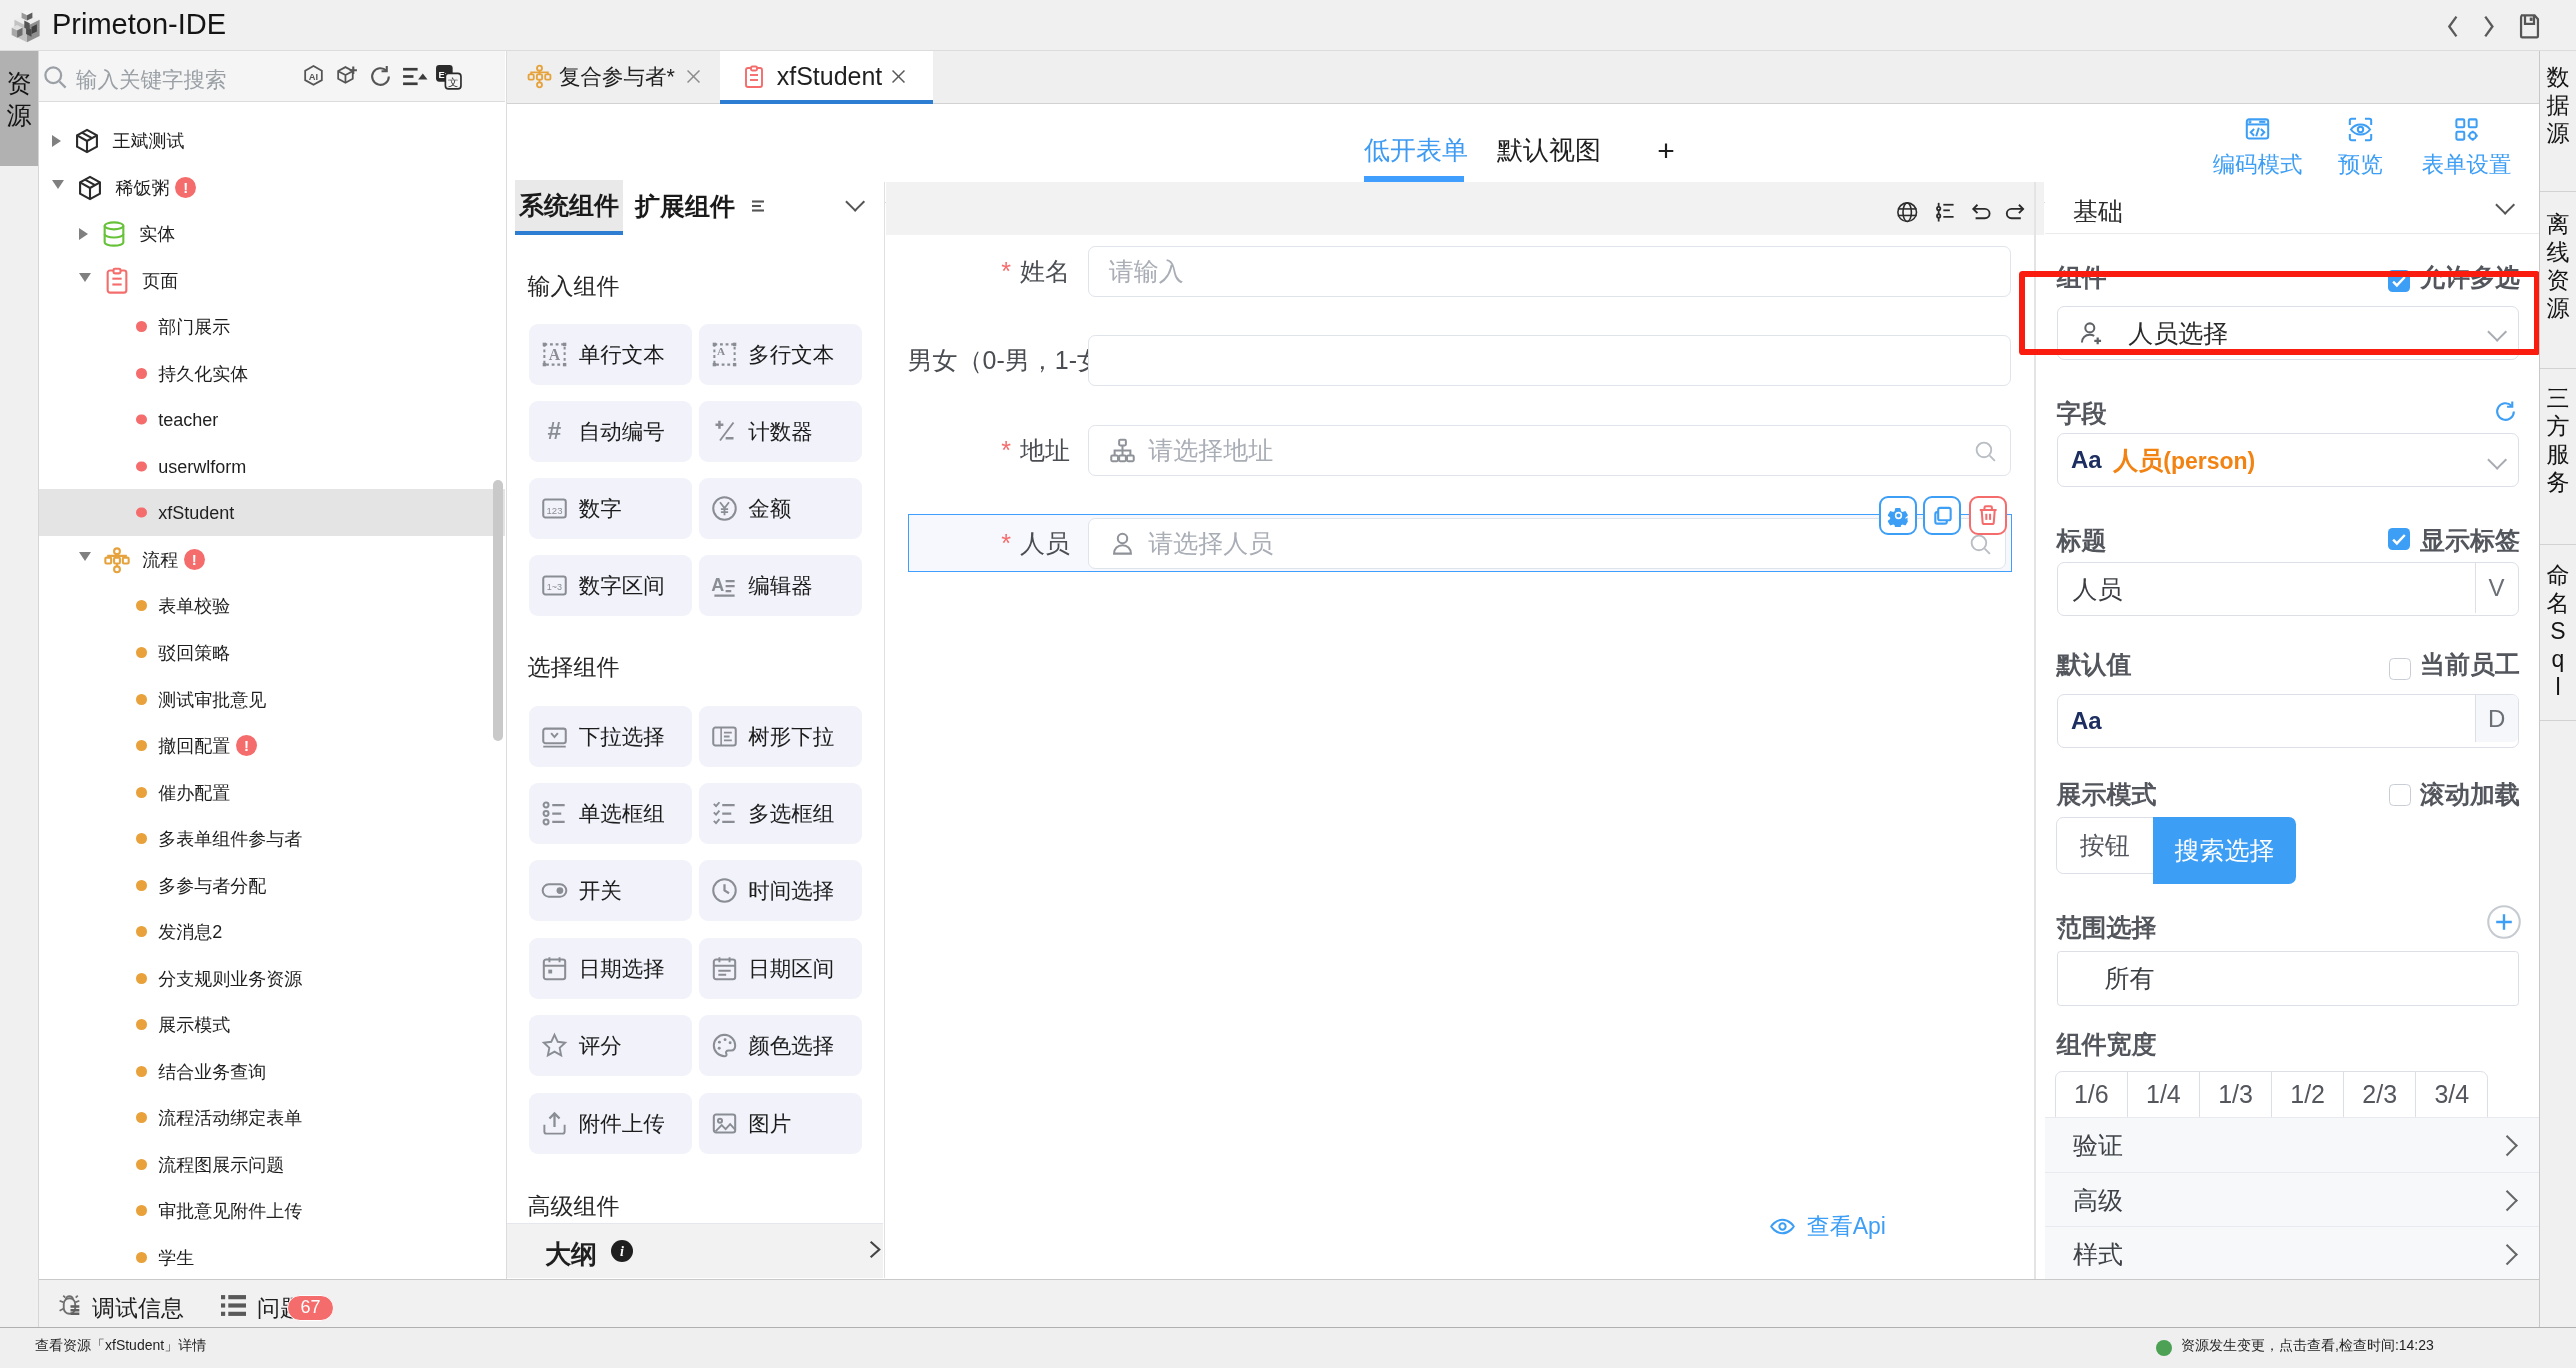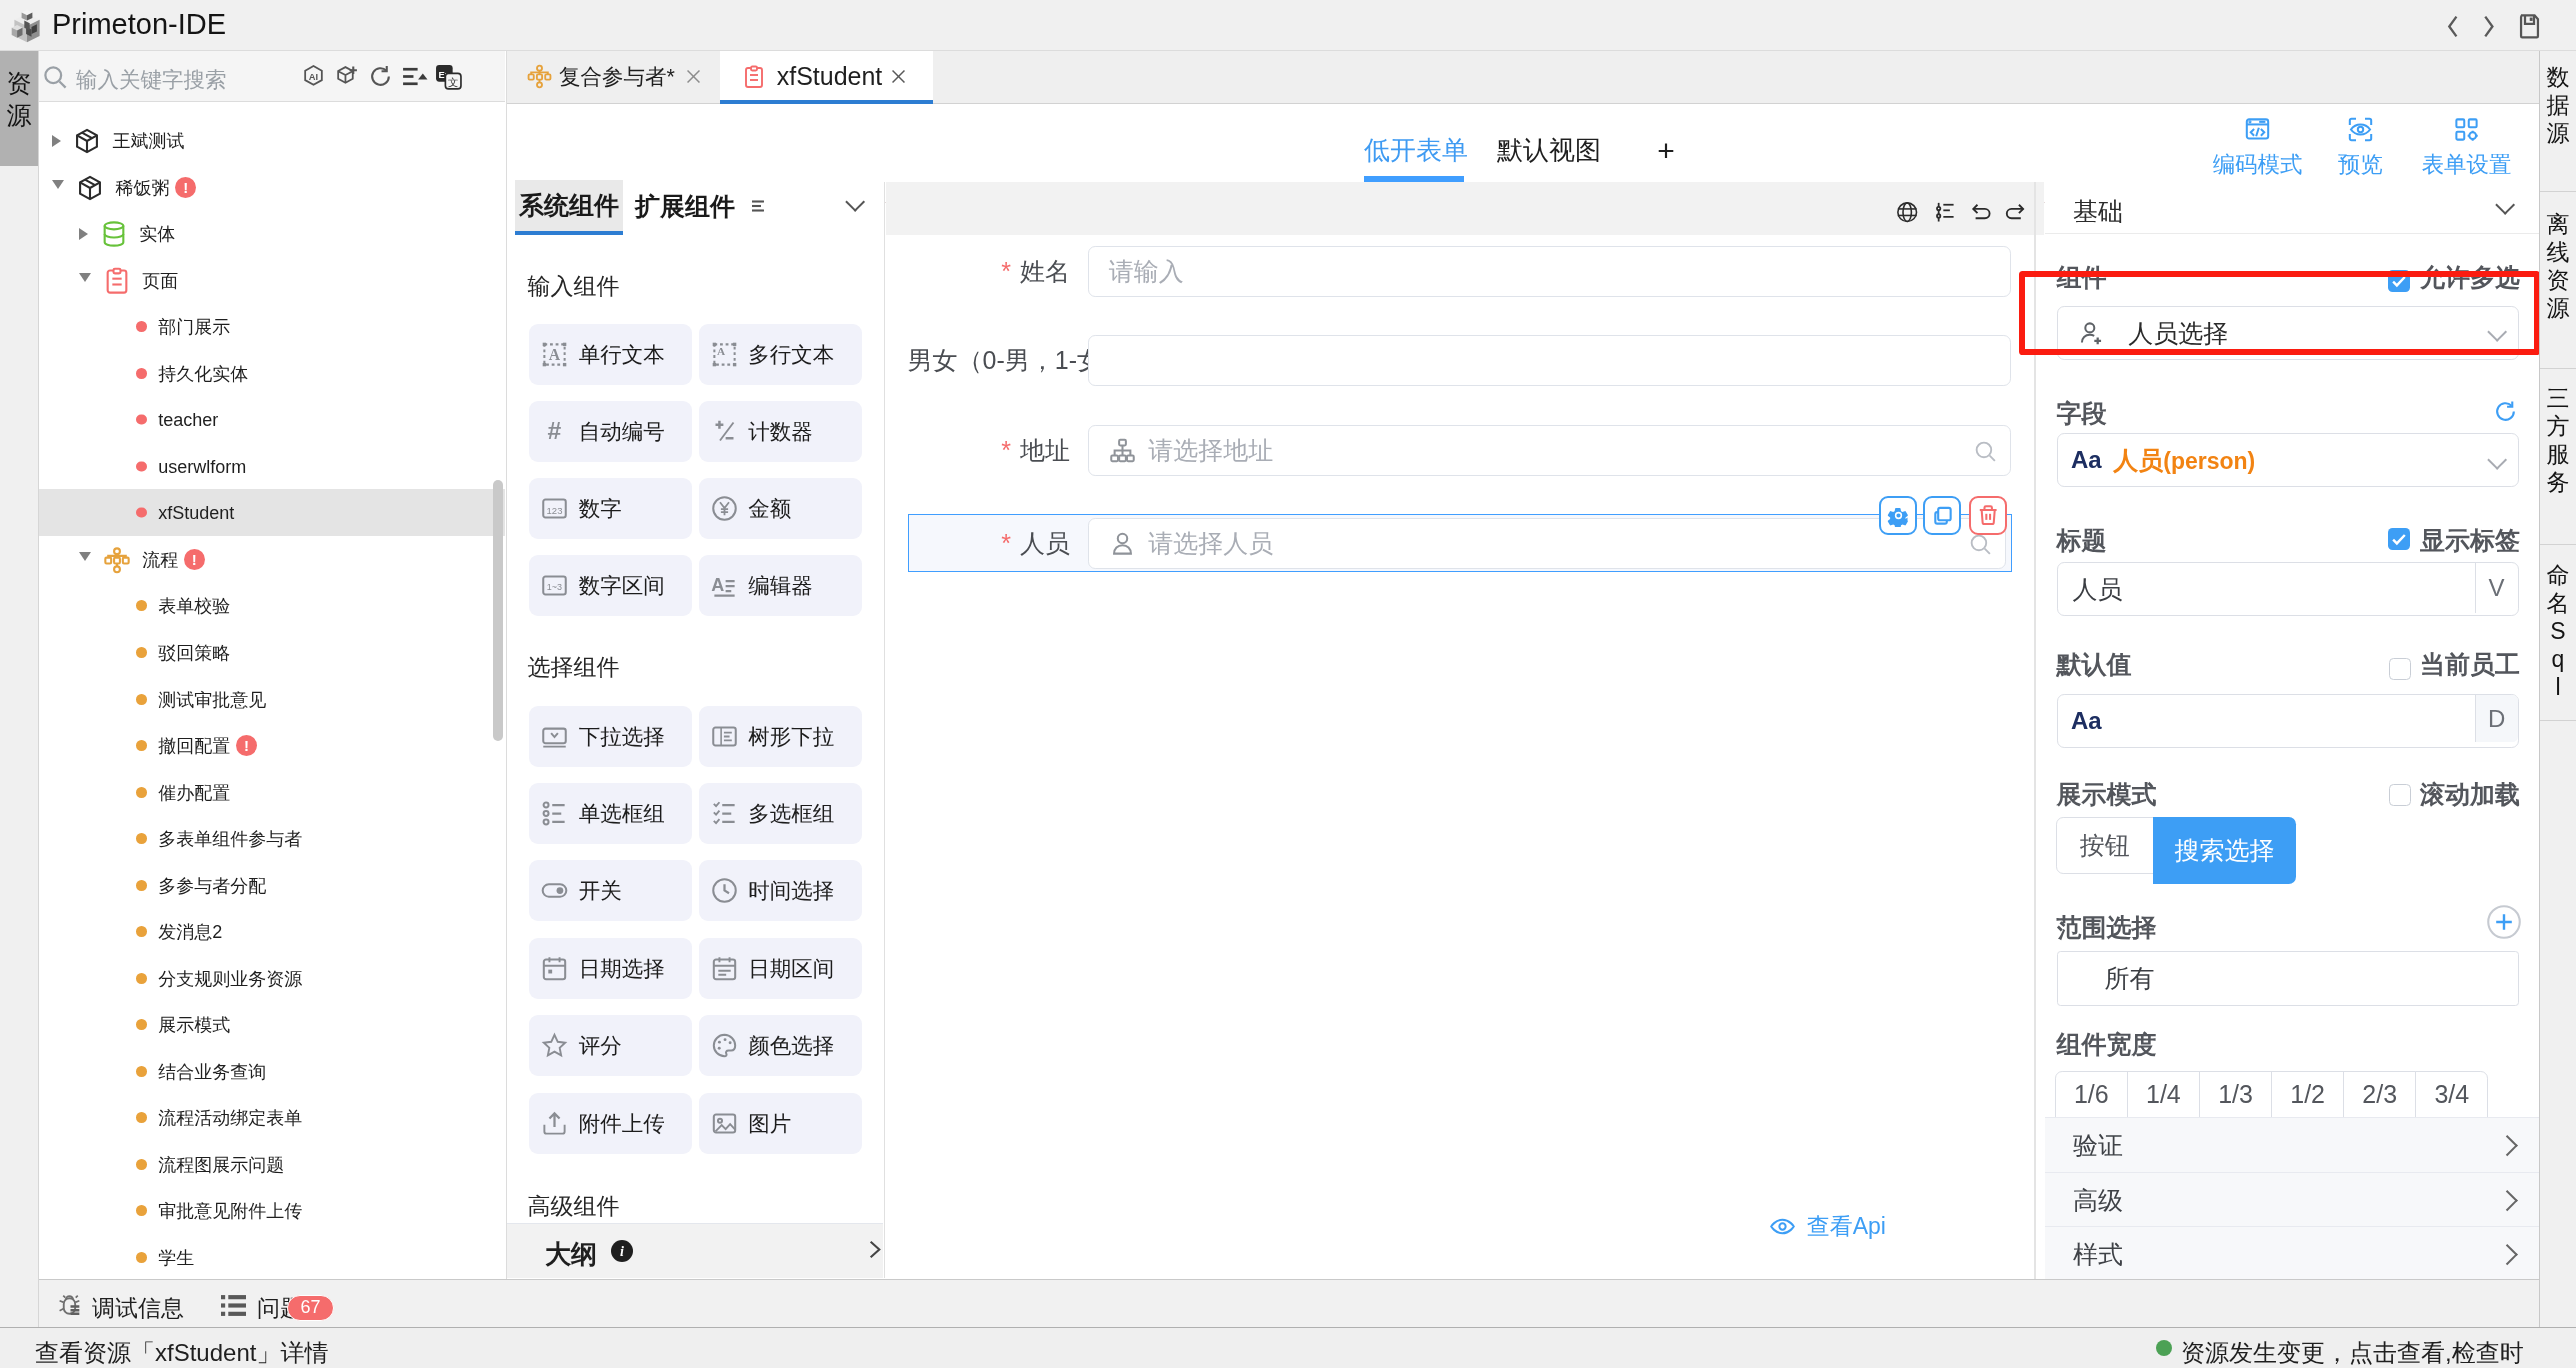--- a/index.html
+++ b/index.html
@@ -65,21 +65,21 @@
 .rchklabel{position:absolute;left:375px;font-size:25px;color:#53565c;font-weight:bold;}
 .chev{width:14.3px;height:14.3px;border-right:2.7px solid #a8abb2;border-bottom:2.7px solid #a8abb2;transform:rotate(45deg);}
 .wcell{width:73px;height:47px;border:0.9px solid #dcdfe6;margin-left:-0.9px;display:flex;align-items:center;justify-content:center;font-size:25px;color:#53565c;background:#fff;}
 .rsec{position:absolute;left:0;width:498px;height:55px;background:#f7f8fa;border-top:1.8px solid #e8eaf0;font-size:25px;color:#3f4247;line-height:55px;padding-left:28px;}
 .rsec::after{content:"";position:absolute;right:29px;top:19.7px;width:12.5px;height:12.5px;border-right:2.7px solid #666;border-top:2.7px solid #666;transform:rotate(45deg);}
 
 #rrail{left:2539px;top:51px;width:37px;height:1276px;background:#f0f0f0;border-left:1.8px solid #c8c8c8;}
 .vtext{position:absolute;left:0;width:36px;text-align:center;font-size:23px;color:#141414;line-height:28px;}
 
 #botbar{left:39px;top:1279px;width:2500px;height:48px;background:#f1f1f1;border-top:1.8px solid #c9c9c9;}
-#statusbar{left:0;top:1327px;width:2576px;height:41px;background:#efefef;border-top:1.8px solid #b0b0b0;font-size:24px;color:#1f1f1f;}
+#statusbar{left:0;top:1327px;width:2576px;height:41px;background:#efefef;border-top:1.8px solid #b0b0b0;font-size:14px;color:#1f1f1f;}
 </style></head>
 <body>
 <div class="abs" id="header"></div>
 <div class="abs" id="title">Primeton-IDE</div>
 <div class="abs" id="logo" style="left:9px;top:8px;width:36px;height:36px;">
 <svg width="36" height="36" viewBox="0 0 40 40">
 <polygon points="20,6 34,13 20,20 6,13" fill="#ededed"></polygon>
 <polygon points="6,13 20,20 20,38 6,31" fill="#c2c2c2"></polygon>
 <polygon points="34,13 20,20 20,38 34,31" fill="#8f8f8f"></polygon>
 <polygon points="20,2 26,5 20,8 14,5" fill="#f5f5f5"></polygon>

